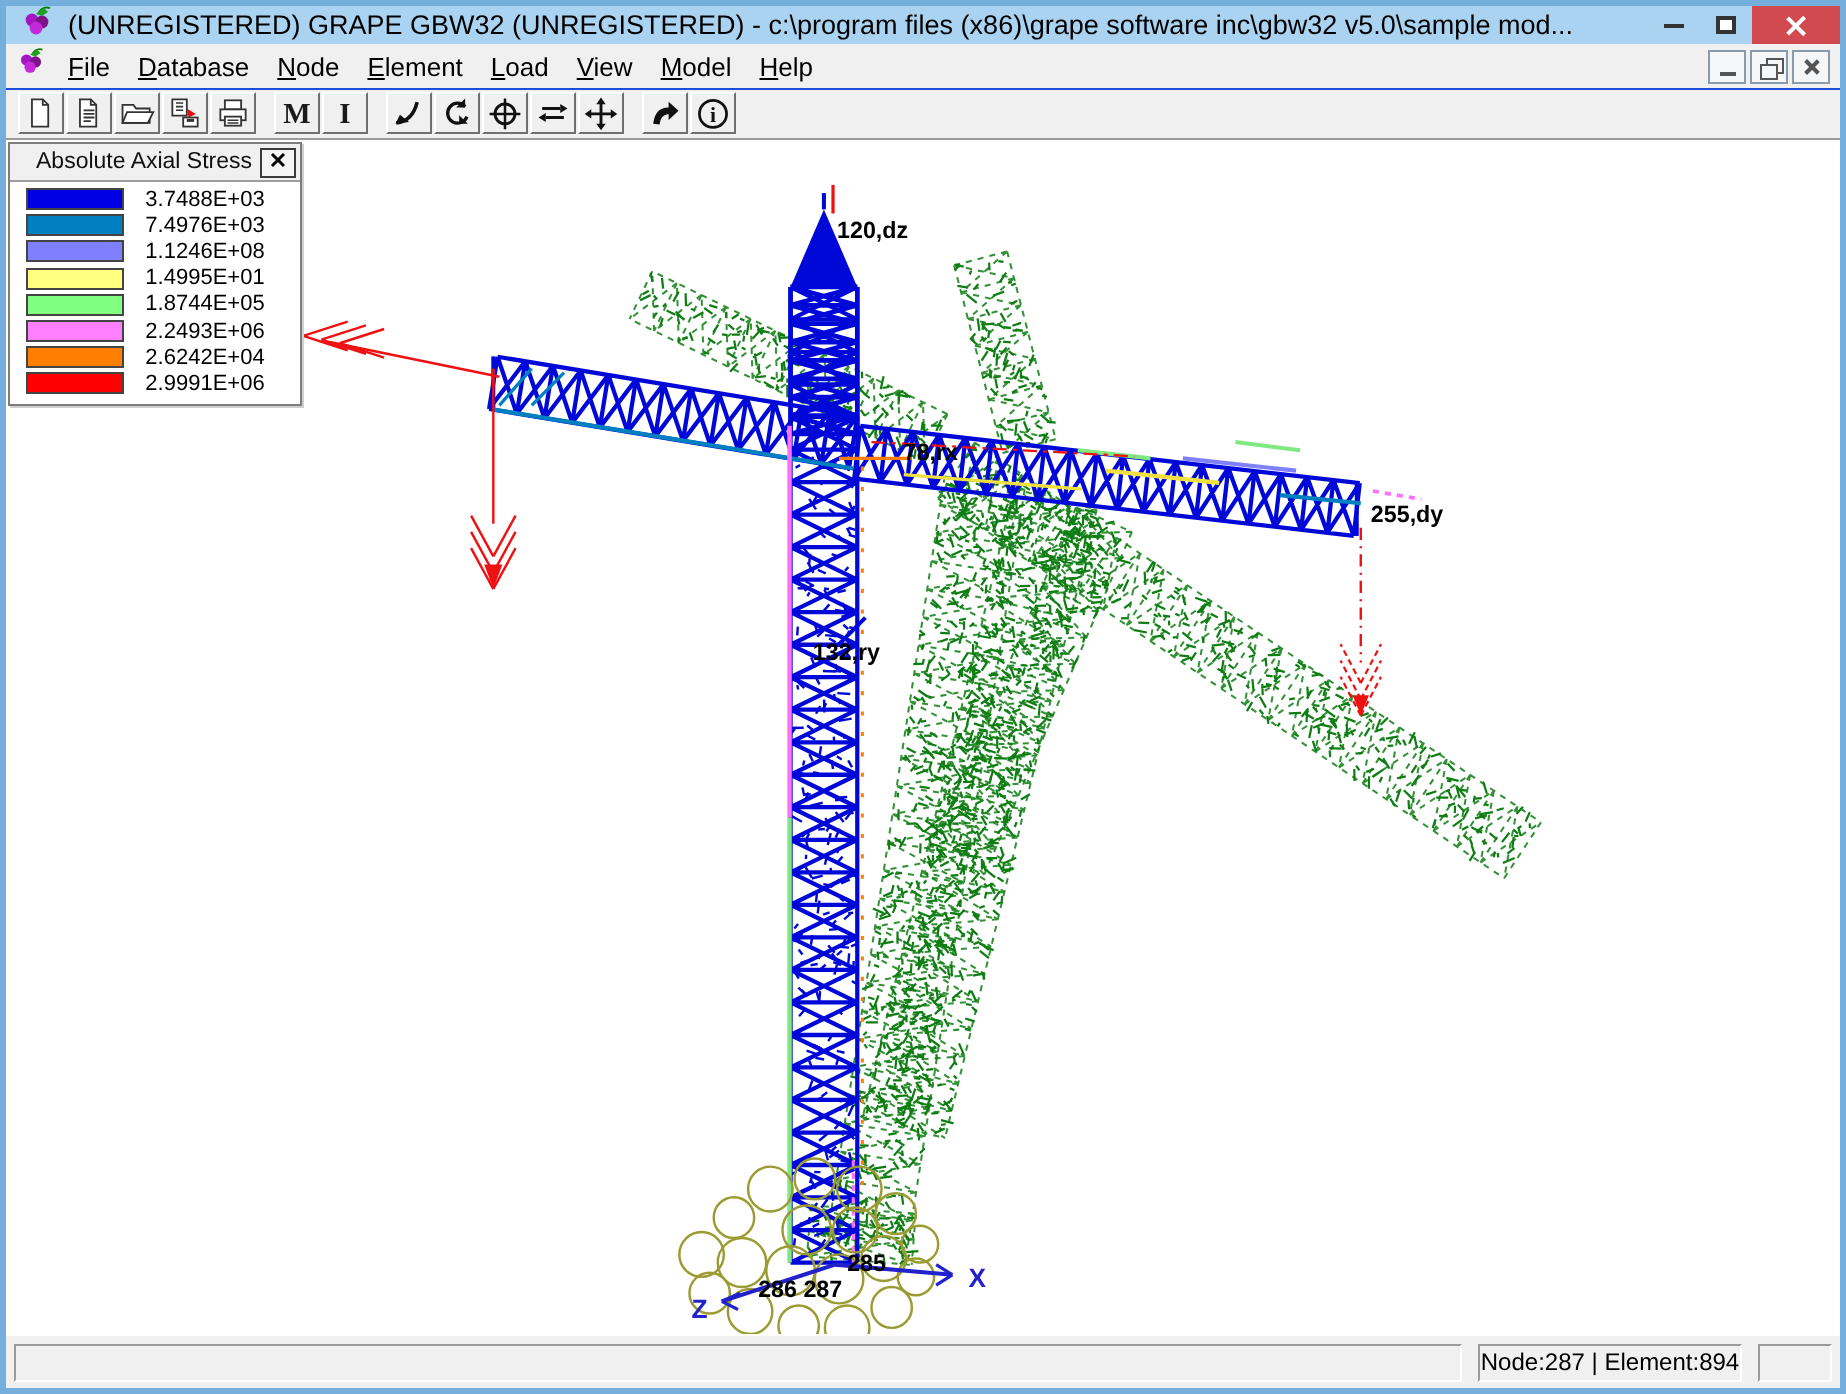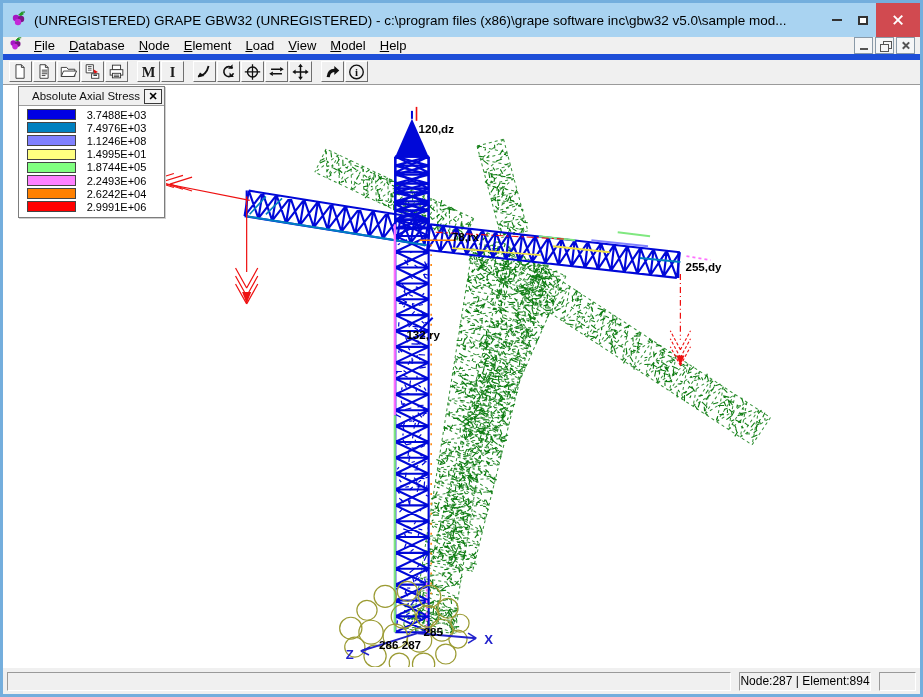--- a/index.html
+++ b/index.html
@@ -1,51 +1,51 @@
 <!DOCTYPE html>
 <html><head>
 <meta charset="utf-8">
 <style>
   *{margin:0;padding:0;box-sizing:border-box}
   html,body{width:923px;height:697px;overflow:hidden;font-family:"Liberation Sans",sans-serif}
   .window{width:923px;height:697px;border:3px solid #74aedd;background:#a9d3f1;display:flex;flex-direction:column}
   
-  .titlebar{height:34px;display:flex;align-items:center;background:#a9d3f1;padding-left:7px;gap:7px;flex:0 0 auto}
+  .titlebar{height:19px;display:flex;align-items:center;background:#a9d3f1;padding-left:7px;gap:7px;flex:0 0 auto}
   .title-text{font-size:13.5px;color:#000;flex:1;white-space:nowrap;overflow:hidden}
   .win-controls{display:flex;align-items:center;height:100%}
   .btn-min,.btn-max{width:26px;height:100%;display:flex;align-items:center;justify-content:center;color:#333}
   .min-glyph{width:10px;height:2px;background:#333}
   .max-glyph{width:10px;height:9px;border:2px solid #333;background:#fff}
   .btn-close{width:44px;height:100%;background:#d14a50;display:flex;align-items:center;justify-content:center;position:relative}
   .x-icon{position:relative;width:12px;height:12px}
   .x-icon::before,.x-icon::after{content:"";position:absolute;left:5px;top:0;width:2.4px;height:12px;background:#fff}
   .x-icon::before{transform:rotate(45deg)}
   .x-icon::after{transform:rotate(-45deg)}
   
-  .menubar{height:23px;background:#f0f0f0;display:flex;align-items:center;padding:0 3px;flex:0 0 auto;border-bottom:6px solid #1d4ed8}
+  .menubar{height:23px;background:#f0f0f0;display:flex;align-items:center;padding:0 3px;flex:0 0 auto;border-bottom:1px solid #1d4ed8}
   .menu-item{padding:3px 7px;font-size:13px;color:#000;cursor:default}
   .mdi-buttons{margin-left:auto;display:flex;gap:2px;padding-right:2px}
   .mdi-btn{width:19px;height:17px;border:1px solid #8a9aa8;background:#f5f6f7;display:flex;align-items:center;justify-content:center}
   .mdi-min{width:8px;height:2px;background:#555;margin-top:7px}
   .mdi-restore{position:relative;width:10px;height:9px}
   .mdi-restore::before{content:"";position:absolute;left:3px;top:0;width:7px;height:6px;border:1px solid #555}
   .mdi-restore::after{content:"";position:absolute;left:0;top:3px;width:7px;height:6px;border:1px solid #555;background:#f5f6f7}
   .mdi-x{position:relative;width:9px;height:9px}
   .mdi-x::before,.mdi-x::after{content:"";position:absolute;left:4px;top:0;width:1.8px;height:9px;background:#555}
   .mdi-x::before{transform:rotate(45deg)}
   .mdi-x::after{transform:rotate(-45deg)}
   
   .toolbar{height:25px;background:#f0f0f0;display:flex;align-items:center;padding:1px 2px 2px 6px;gap:1px;flex:0 0 auto;border-bottom:1px solid #9a9a9a}
   .tb-btn{width:23px;height:21px;background:#f0f0f0;border:1px solid;border-color:#ffffff #6f6f6f #6f6f6f #ffffff;display:flex;align-items:center;justify-content:center;padding:0}
   .tb-sep{width:7px;height:1px}
   
   .canvas{flex:1 1 auto;background:#fff;position:relative;overflow:hidden}
   #scene{position:absolute;left:0;top:0;width:100%;height:100%}
   
-  .legend{position:absolute;left:15px;top:1px;width:147px;background:#fff;border:1px solid #7d7d7d;box-shadow:1px 1px 0 #cfcfcf}
+  .legend{position:absolute;left:1px;top:1px;width:147px;background:#fff;border:1px solid #7d7d7d;box-shadow:1px 1px 0 #cfcfcf}
   .legend-header{height:19px;background:#f0f0f0;display:flex;align-items:center;border-bottom:1px solid #9d9d9d;padding-left:13px;font-size:11.5px;color:#111}
   .legend-close{margin-left:auto;margin-right:2px;width:18px;height:15px;border:1px solid #3a3a3a;background:#f4f4f4;font-size:11px;font-weight:bold;line-height:1;font-family:"Liberation Sans",sans-serif;padding:0}
   .legend-body{padding:2px 0 3px 0}
   .legend-row{display:flex;align-items:center;height:13.2px;padding:0 7px 0 8px}
   .swatch{width:49px;height:11px;border:1px solid #444;flex:0 0 auto}
   .val{flex:1;text-align:center;font-size:11px;color:#000;letter-spacing:0}
   
   .statusbar{height:27px;background:#f0f0f0;display:flex;align-items:center;gap:8px;padding:3px 4px;flex:0 0 auto;border-top:1px solid #ffffff}
   .panel{height:19px;border:1px solid;border-color:#9a9a9a #ffffff #ffffff #9a9a9a;background:#f0f0f0}
   .panel-grow{flex:1}

